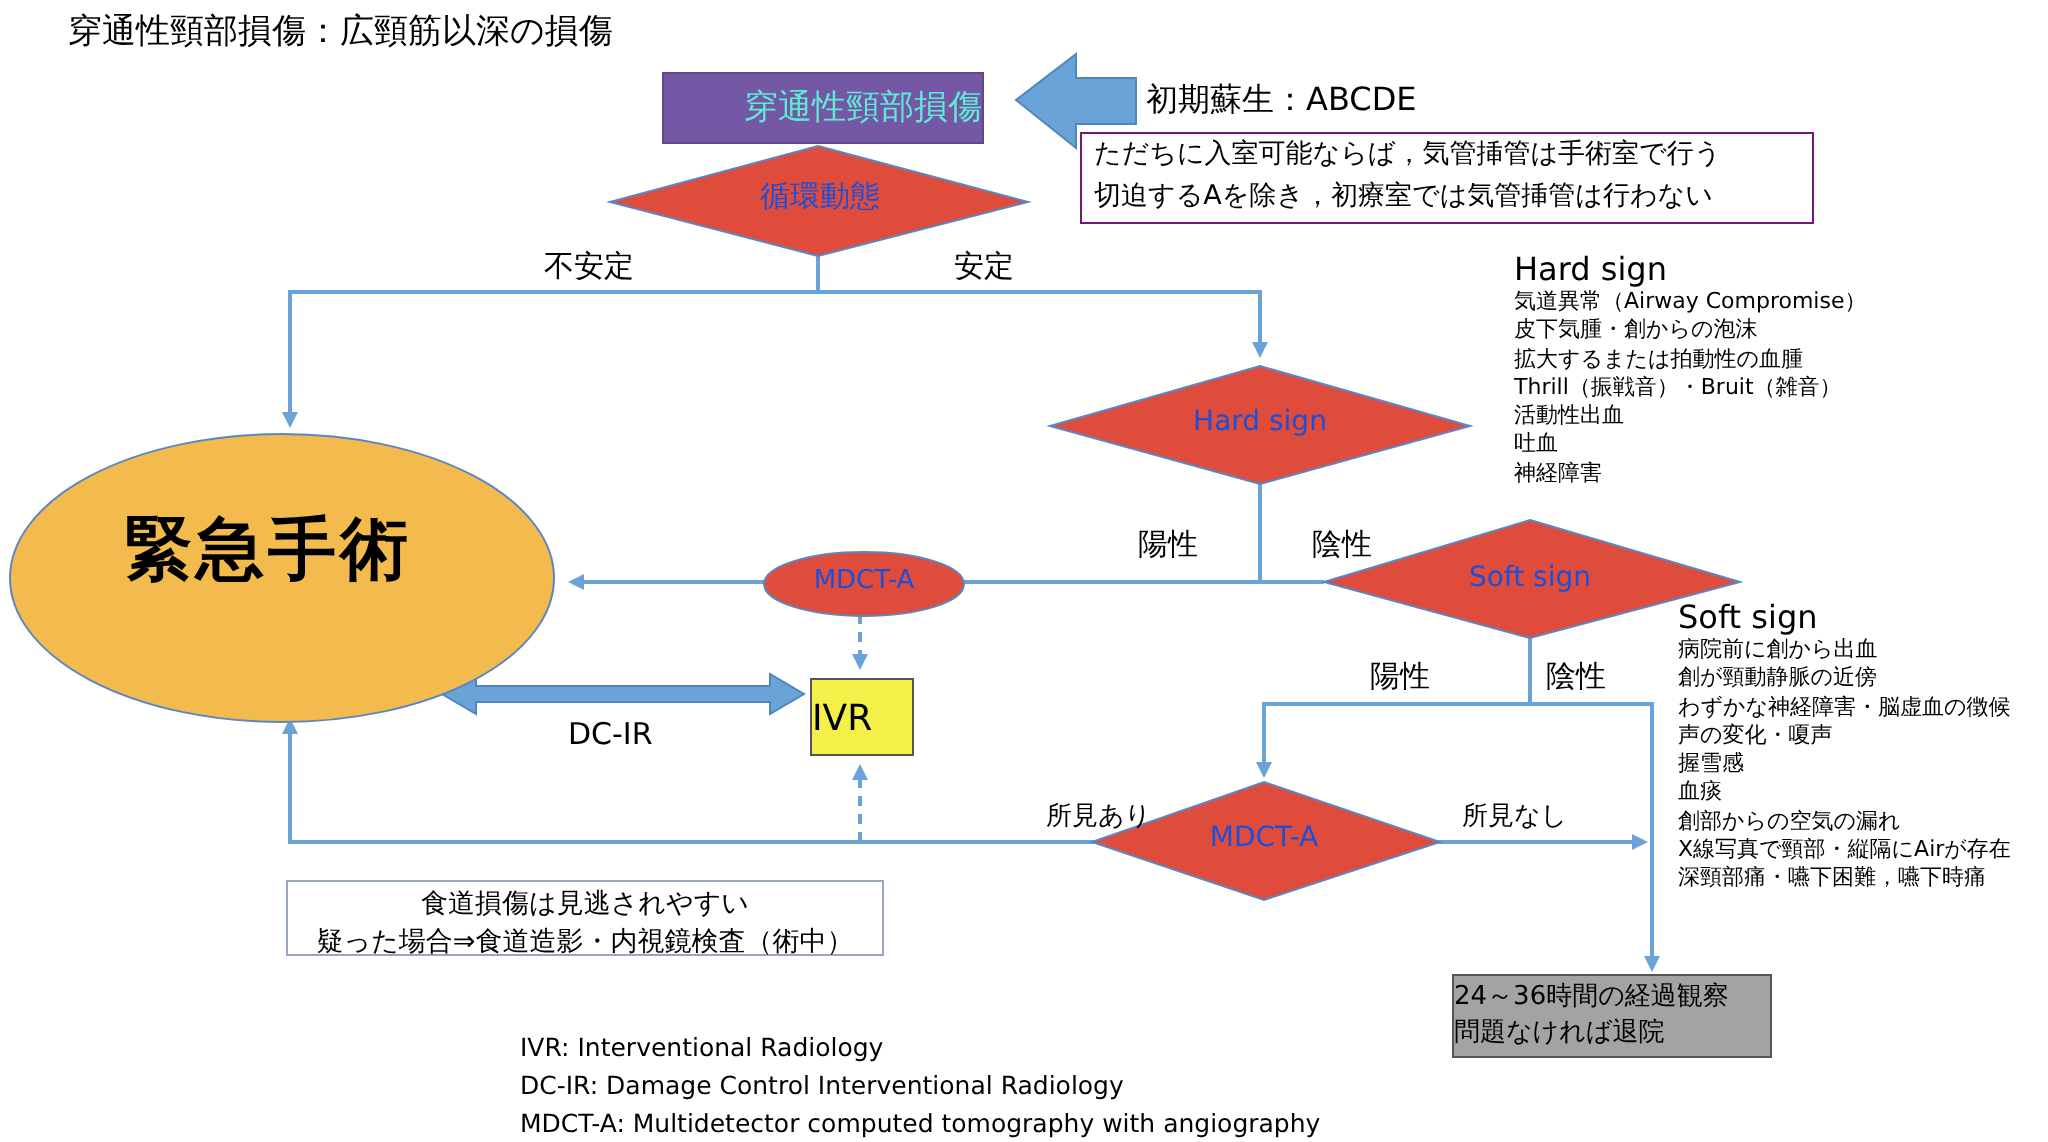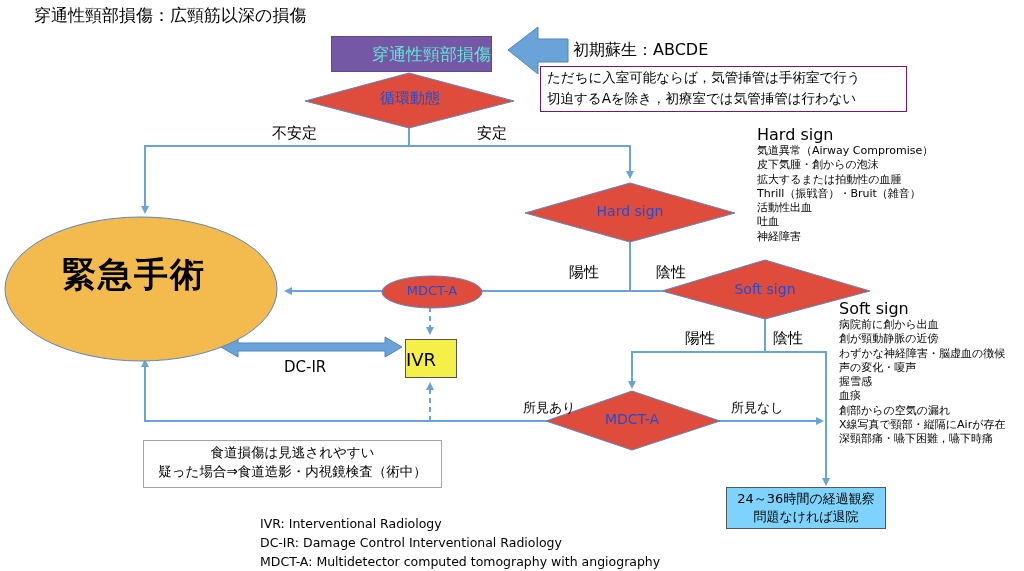--- a/index.html
+++ b/index.html
@@ -13,24 +13,24 @@
   .initial { left:573px; top:40px; font-size:16px; }
   .note-box { left:540px; top:66px; width:367px; height:46px; border:1px solid #701a75; background:#fff;
               font-size:13.5px; line-height:21px; padding-left:6px; box-sizing:border-box; }
   .lbl { font-size:15px; }
   .dlbl { color:#1d4ed8; font-size:15px; text-align:center; }
   .surgery { left:62px; top:252px; font-size:34px; font-weight:bold; letter-spacing:2px; }
   .ivr { left:405px; top:339px; width:52px; height:39px; background:#f5ef4a; border:1px solid #555;
          font-size:18px; line-height:39px; text-align:left; box-sizing:border-box; }
   .list-head { font-size:16px; }
   .list { font-size:11px; line-height:14.3px; }
-  .eso-box { left:143px; top:440px; width:299px; height:48px; border:1px solid #9aa4c3; background:#fff;
+  .eso-box { left:143px; top:440px; width:299px; height:38px; border:1px solid #9aa4c3; background:#fff;
              font-size:13.5px; line-height:19px; text-align:center; box-sizing:border-box; padding-top:2px; }
-  .obs-box { left:726px; top:487px; width:160px; height:42px; border:1px solid #555; background:#7dd3fc;
-             font-size:13px; line-height:18px; text-align:center; box-sizing:border-box; padding-top:2px; }
+  .obs-box { left:726px; top:487px; width:160px; height:42px; border:1px solid #555; background:#a3a3a3;
+             font-size:13px; line-height:18px; box-sizing:border-box; padding-top:2px; }
   .abbr { left:260px; top:514px; font-size:12.5px; line-height:19px; }
 </style>
 </head>
 <body>
 
 <svg id="flow" width="1024" height="571">
   <defs>
     <marker id="ah" markerWidth="8" markerHeight="8" refX="6" refY="4" orient="auto" markerUnits="userSpaceOnUse">
       <path d="M0,0 L8,4 L0,8 z" fill="#6aa3d8"></path>
     </marker>

